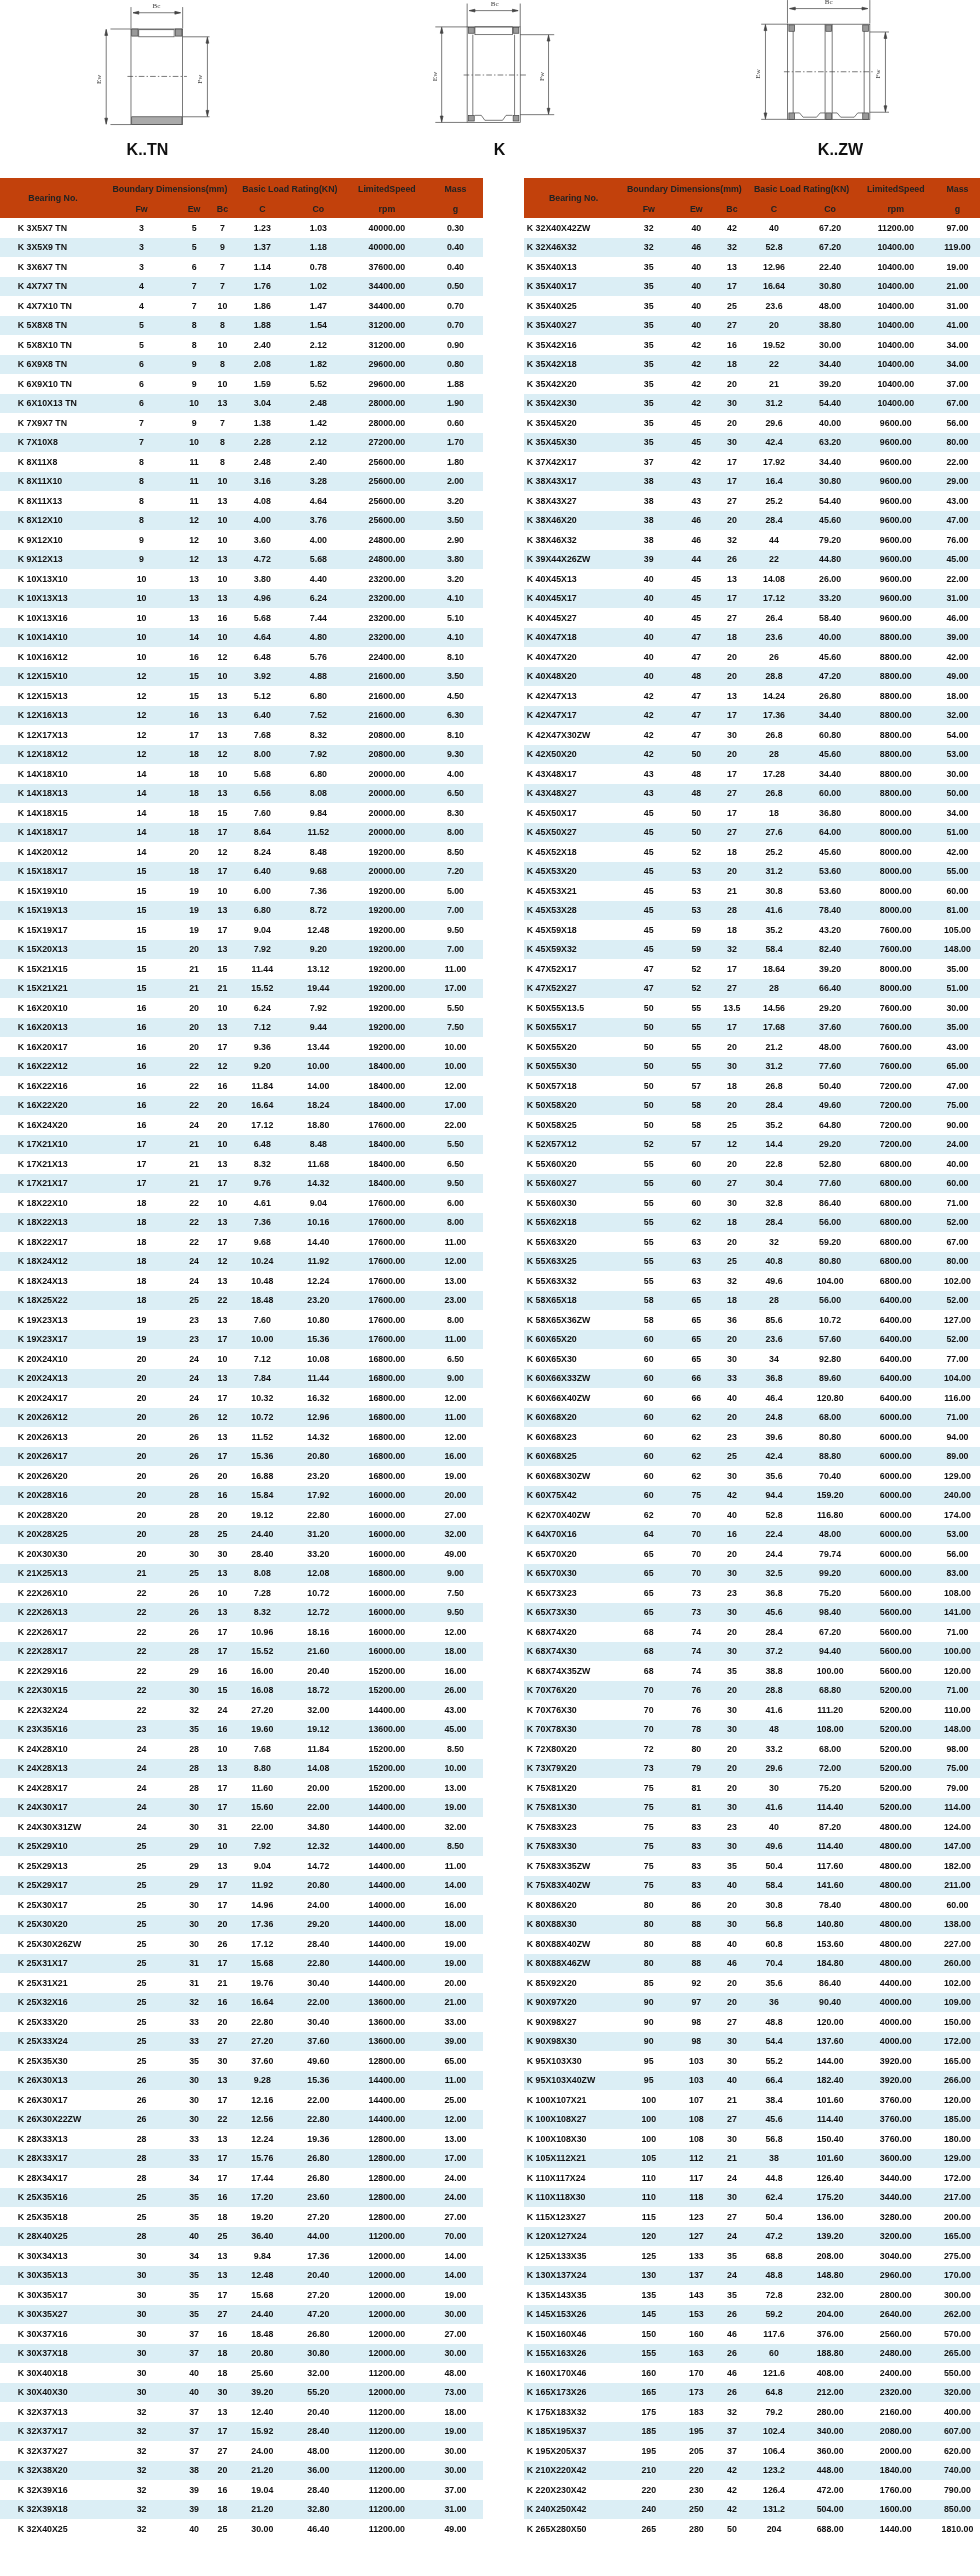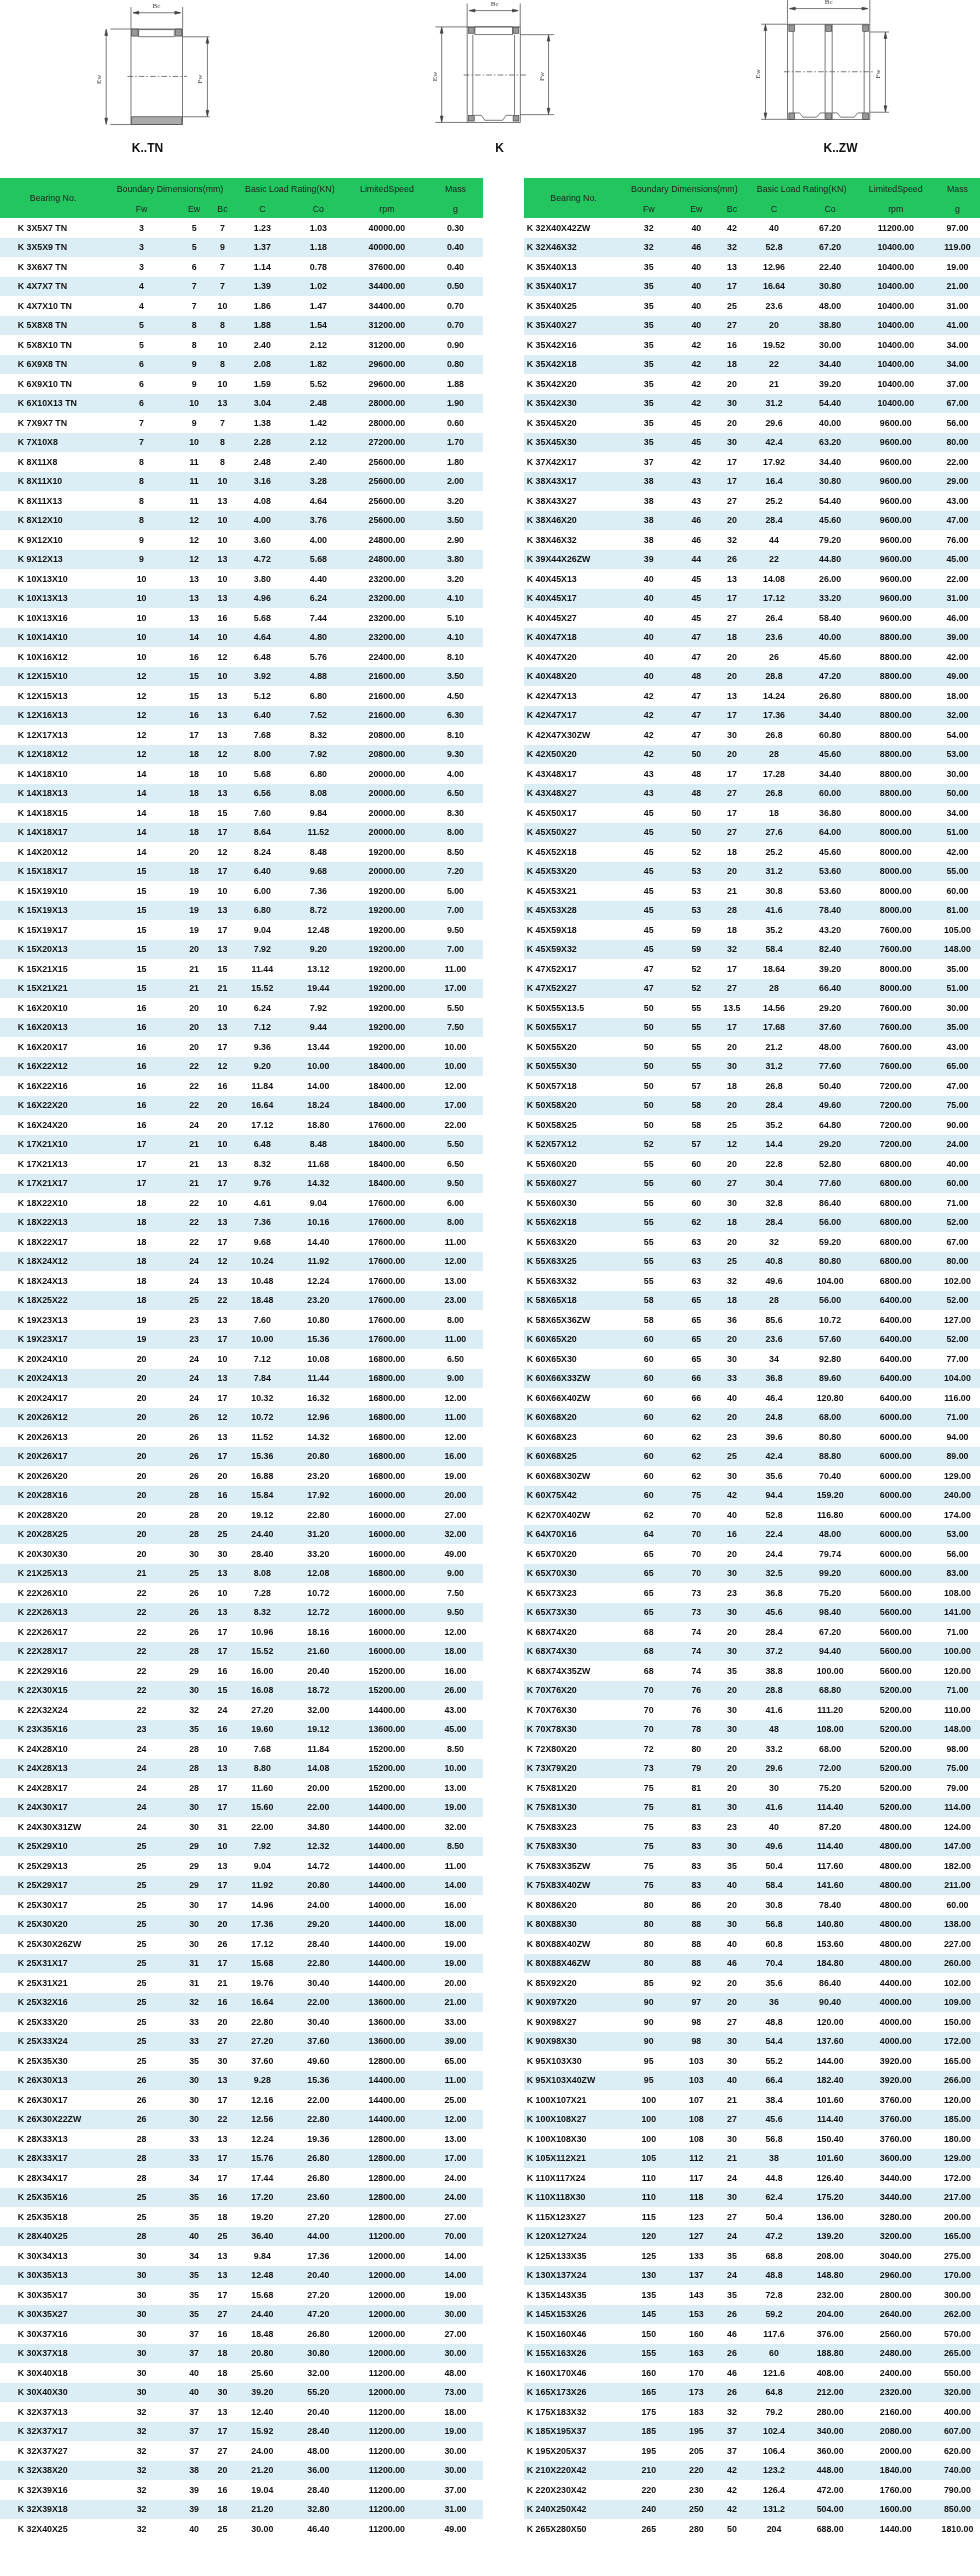--- a/index.html
+++ b/index.html
@@ -1,24 +1,24 @@
 <!DOCTYPE html>
 <html style="font-size:11.3px"><head>
 <meta charset="utf-8">
 <style>
   html,body{margin:0;padding:0;background:#fff;}
   body{width:981px;height:2576px;position:relative;overflow:hidden;font-family:"Liberation Sans",sans-serif;color:#111;}
   .diagrams{position:absolute;left:0;top:0;width:981px;height:170px;}
   .diagram{position:absolute;top:0;}
   .diagram svg{display:block;}
-  .diagram-label{position:absolute;font-family:"Liberation Sans",sans-serif;font-weight:bold;font-size:12px;color:#111;text-align:center;width:85px;}
+  .diagram-label{position:absolute;font-family:"Liberation Sans",sans-serif;font-weight:bold;font-size:16px;color:#111;text-align:center;width:85px;}
   .tbl{position:absolute;top:178px;border-collapse:collapse;table-layout:fixed;font-size:8.8px;font-weight:bold;}
   .tbl.left{left:0;width:483px;}
   .tbl.right{left:524px;width:457px;}
-  .tbl thead th{background:#22c55e;font-weight:normal;padding:0;height:20px;color:#222;}
+  .tbl thead th{background:#c2410c;font-weight:bold;padding:0;height:20px;color:#222;}
   .tbl thead tr.h1 th{height:21px;vertical-align:middle;}
   .tbl thead tr.h2 th{height:19px;}
   .tbl tbody td{height:19.5px;padding:0;text-align:center;color:#111;}
   .tbl tbody tr:nth-child(even) td{background:#dbeef5;}
   .tbl td.name{text-align:left;padding-left:17.7px;}
   .tbl.right td.name{padding-left:2.8px;}
   .grp{white-space:nowrap;}
 </style>
 </head>
 <body>
@@ -192,21 +192,21 @@
         <td>1.14</td>
         <td>0.78</td>
         <td>37600.00</td>
         <td>0.40</td>
       </tr>
       <tr>
         <td class="name">K 4X7X7 TN</td>
         <td>4</td>
         <td>7</td>
         <td>7</td>
-        <td>1.39</td>
+        <td>1.76</td>
         <td>1.02</td>
         <td>34400.00</td>
         <td>0.50</td>
       </tr>
       <tr>
         <td class="name">K 4X7X10 TN</td>
         <td>4</td>
         <td>7</td>
         <td>10</td>
         <td>1.86</td>

